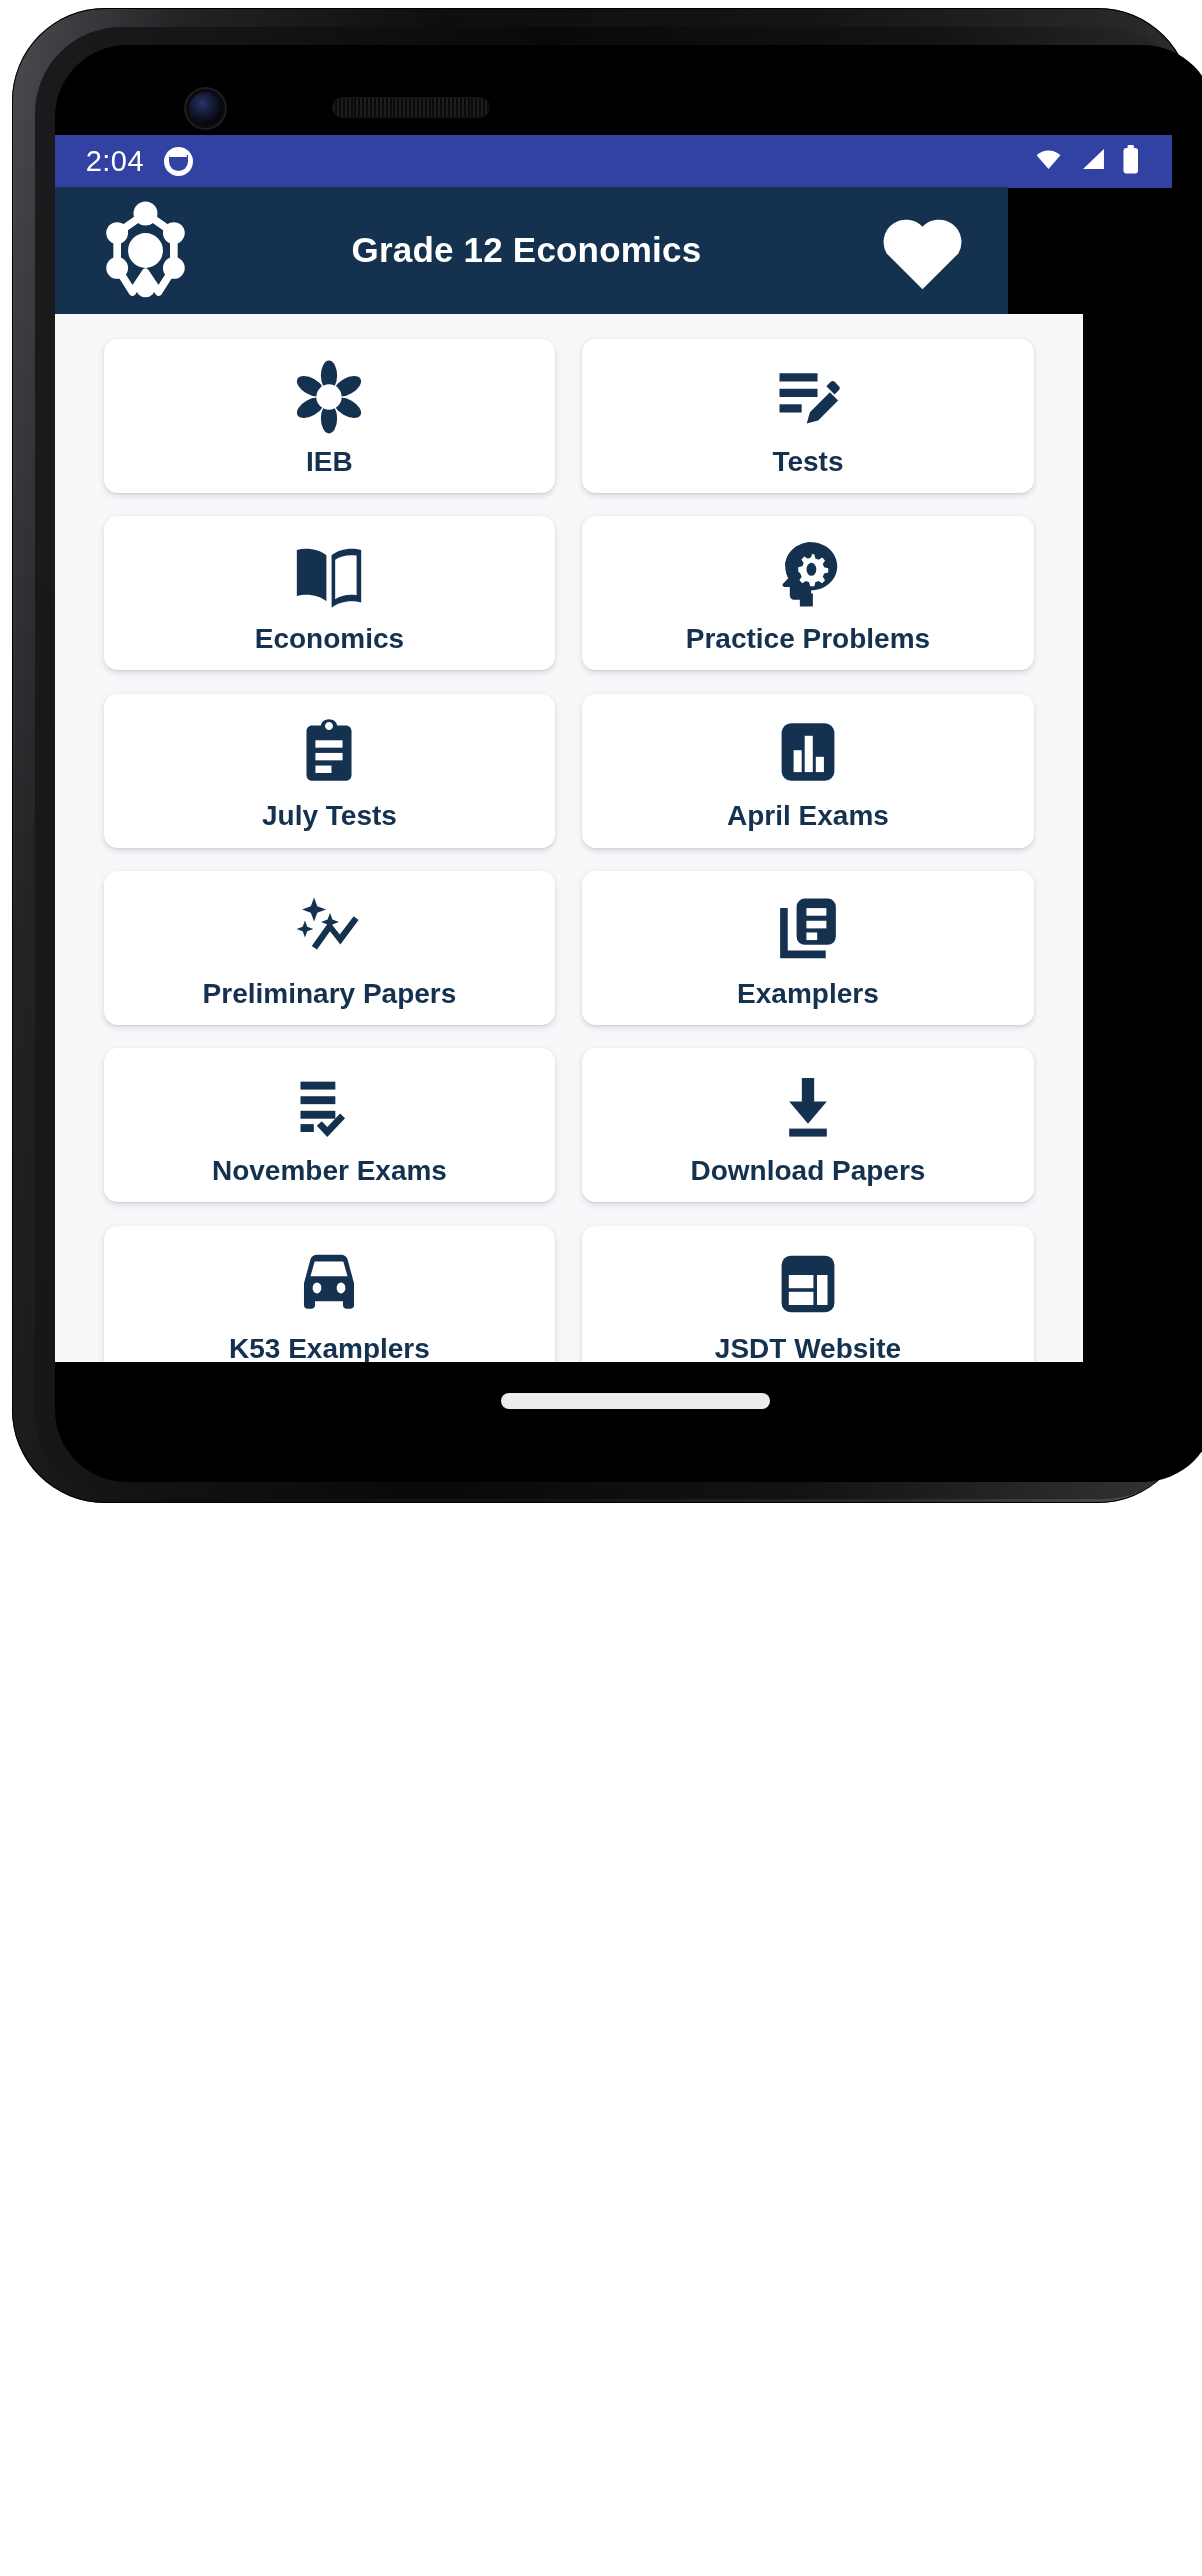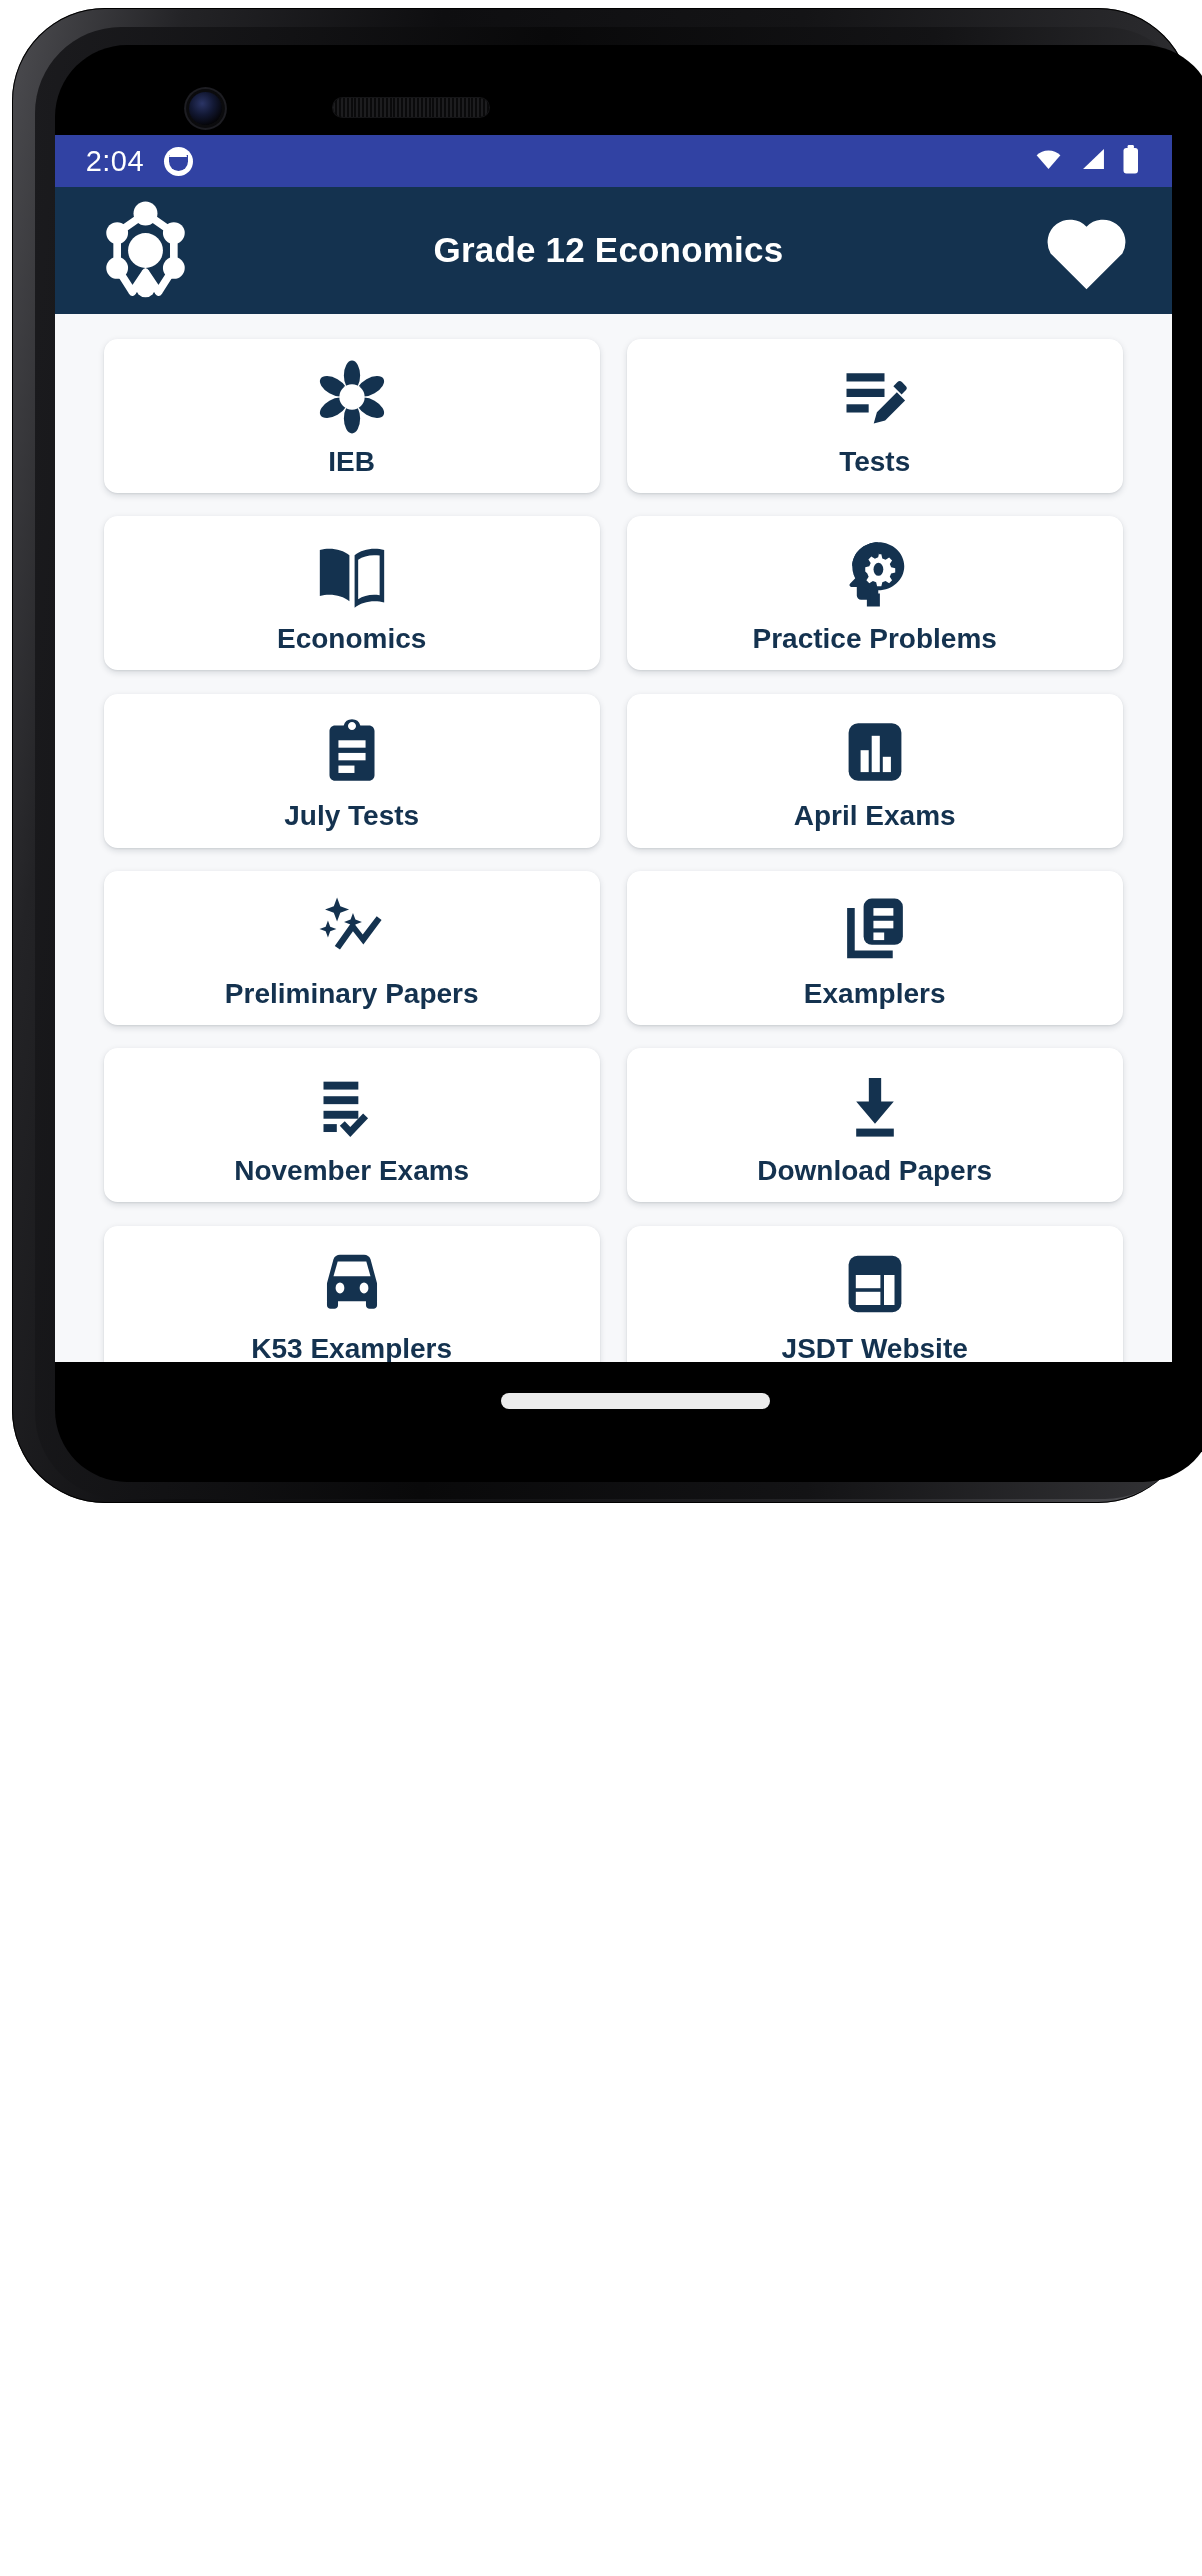--- a/index.html
+++ b/index.html
@@ -55,33 +55,33 @@
     background:#3142a3;
   }
   .sb-appicon::after{
     content:"";position:absolute;left:5.8px;top:2.9px;width:17.5px;height:7.8px;
     background:#ffffff;border-radius:8.8px 8.8px 0 0;
   }
   .sb-right{display:flex;align-items:center;gap:13.6px;}
 
   
   .appbar{
-    position:absolute;left:0;top:142px;width:1117px;height:127px;background:#14324f;
+    position:absolute;left:0;top:142px;width:953px;height:127px;background:#14324f;
     display:flex;align-items:center;box-sizing:border-box;padding:0 33px;
   }
   .logo{width:115px;height:109px;flex:0 0 auto;}
   .appbar-title{
     flex:1;text-align:center;color:#ffffff;font-size:35px;font-weight:bold;
     letter-spacing:0.2px;margin-left:-19.5px;
   }
   .heart-btn{width:105px;height:95px;flex:0 0 auto;display:flex;align-items:center;justify-content:center;}
 
   
   .grid{
-    position:absolute;left:0;top:269px;width:1117px;height:1048px;
+    position:absolute;left:0;top:269px;width:1028px;height:1048px;
     background:#f7f8fa;box-sizing:border-box;
     padding:25px 49px 33px 49px;
     display:grid;grid-template-columns:1fr 1fr;grid-auto-rows:154px;
     column-gap:27px;row-gap:23.4px;
     overflow:hidden;
   }
   .card{
     background:#ffffff;border-radius:13.6px;
     box-shadow:0 2.9px 6.8px rgba(16,28,44,.13),0 1px 1.9px rgba(16,28,44,.08);
     display:flex;flex-direction:column;align-items:center;justify-content:center;

